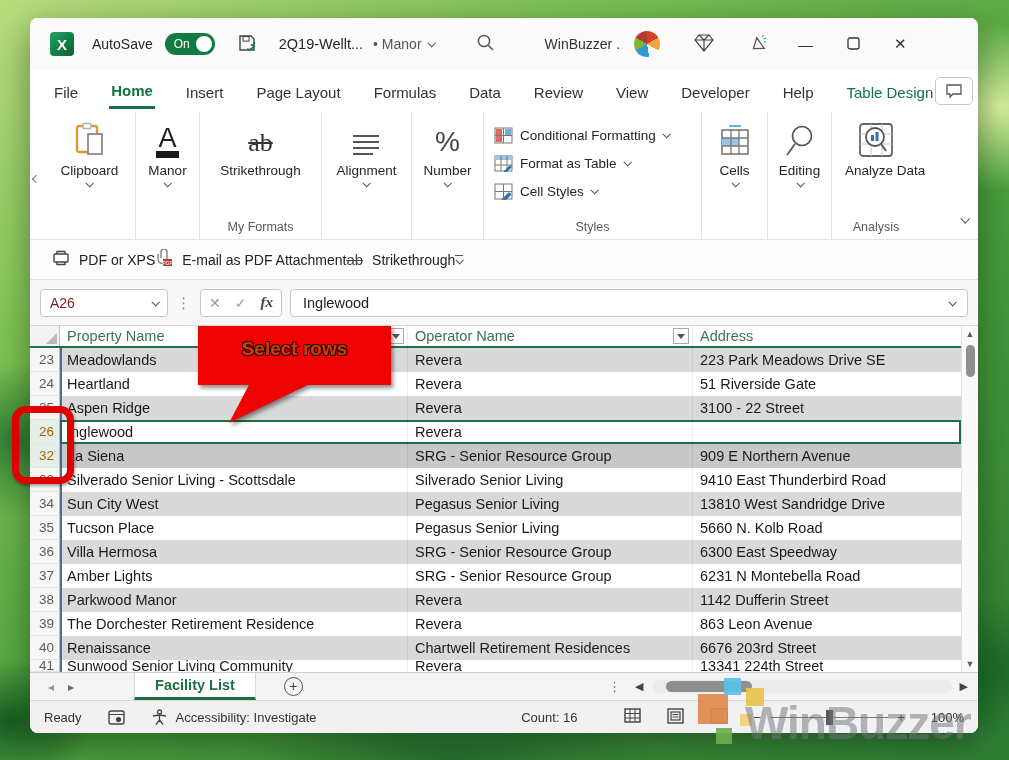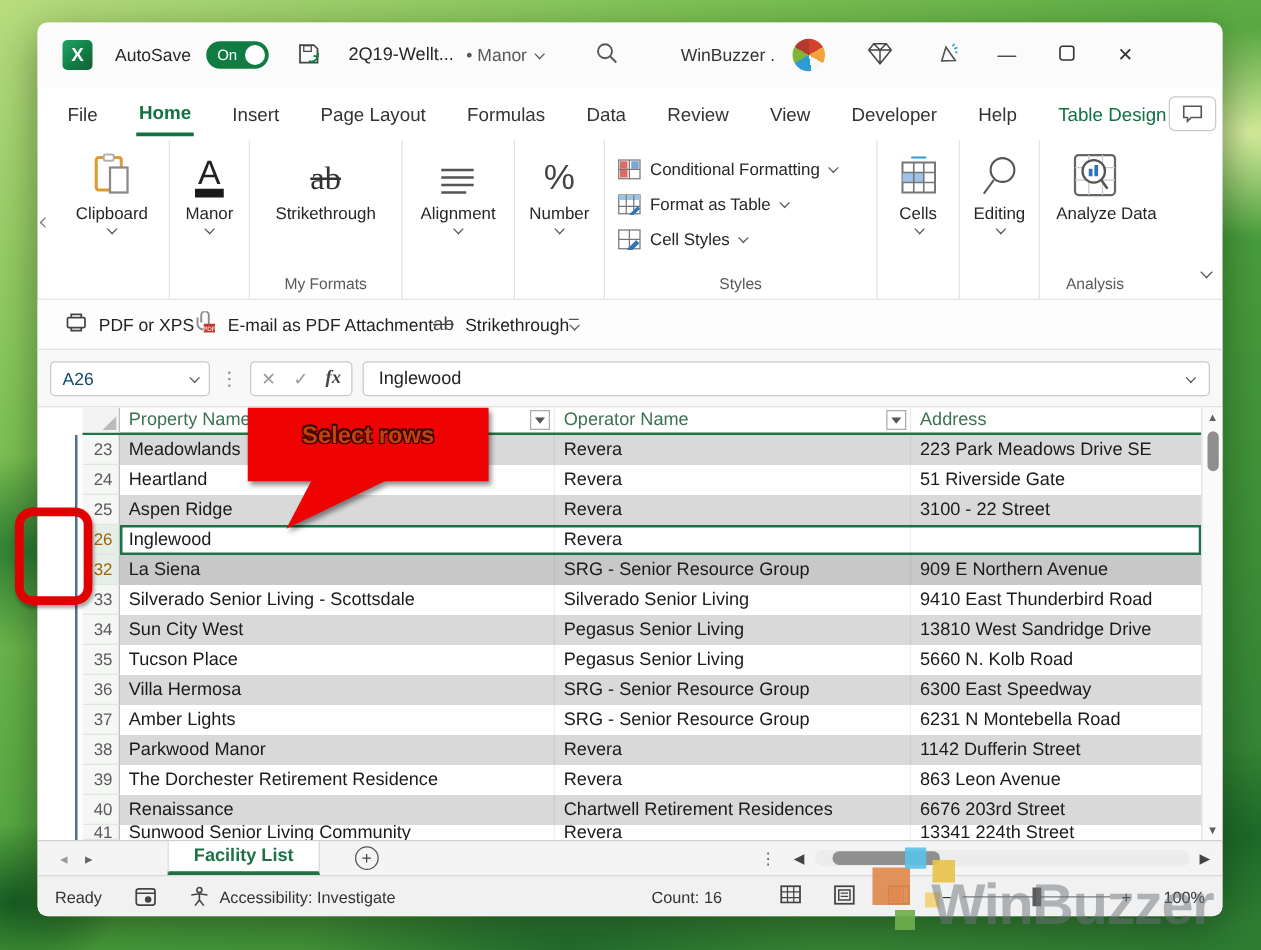--- a/index.html
+++ b/index.html
@@ -67,31 +67,31 @@
   .r-collapse { position:absolute; right:10px; bottom:12px; }
   .r-collapse .chev { border-color:#555; width:7px; height:7px; }
 
   
   .qat { height:40px; flex:0 0 40px; display:flex; align-items:center; padding:0 22px; background:#fdfdfd; border-bottom:1px solid #e2e2e2; font-size:14px; color:#222; }
   .qitem { display:flex; align-items:center; gap:9px; }
   .qi-strike { font-size:15px; color:#444; text-decoration:line-through; }
 
   
   .formulabar { height:46px; flex:0 0 46px; display:flex; align-items:center; gap:8px; padding:6px 10px; background:#f8f8f8; border-bottom:1px solid #d9d9d9; }
-  .namebox { width:128px; height:28px; background:#fff; border:1px solid #c8c8c8; border-radius:4px; display:flex; align-items:center; padding:0 9px; font-size:14px; color:#0c4a6e; }
+  .namebox { width:128px; height:28px; background:#fff; border:1px solid #c8c8c8; border-radius:4px; display:flex; align-items:center; padding:0 9px; font-size:14px; color:#7f1d1d; }
   .namebox .chev { margin-left:auto; }
   .vdots { color:#8a8a8a; font-size:15px; letter-spacing:1px; }
   .fbtns { height:28px; background:#fff; border:1px solid #c8c8c8; border-radius:4px; display:flex; align-items:center; padding:0 8px; gap:14px; color:#9a9a9a; font-size:14px; }
   .fx { font-family:"Liberation Serif", serif; font-style:italic; font-weight:bold; color:#444; font-size:15px; }
   .fvalue { flex:1; height:28px; background:#fff; border:1px solid #c8c8c8; border-radius:4px; display:flex; align-items:center; padding:0 12px; font-size:14.5px; color:#222; }
   .fvalue .chev { margin-left:auto; }
 
   
   .grid { height:346px; flex:0 0 346px; position:relative; background:#fff; overflow:hidden; }
-  .hdr-row, .grid-row { display:flex;margin-left:36px; }
+  .hdr-row, .grid-row { display:flex; }
   .hdr-row { height:22px; border-bottom:2px solid #217346; }
   .corner { width:30px; background:#f3f3f3; border-right:1px solid #bdbdbd; position:relative; }
   .corner:after { content:""; position:absolute; right:2px; bottom:2px; border-bottom:11px solid #b8bdb9; border-left:11px solid transparent; }
   .hcells { flex:1; display:flex; }
   .hcell { display:flex; align-items:center; font-size:14.5px; color:#3e7153; padding-left:7px; border-right:1px solid rgba(0,0,0,.07); }
   .hA { width:348px; } .hB { width:285px;gap:28px; } .hC { flex:1; border-right:none; }
   .fbtn { margin-left:auto; margin-right:3px; width:16px; height:16px; background:#fff; border:1px solid #ababab; display:flex; align-items:center; justify-content:center; }
   .ftri { width:0; height:0; border-left:4px solid transparent; border-right:4px solid transparent; border-top:5px solid #555; }
   .grid-row { height:24px; }
   .rownum { width:30px; flex:0 0 30px; background:#f5f7f5; border-right:1px solid #bdbdbd; border-bottom:1px solid #e4e4e4; display:flex; align-items:center; justify-content:flex-end; padding-right:5px; font-size:13.5px; color:#5a5a5a; }

